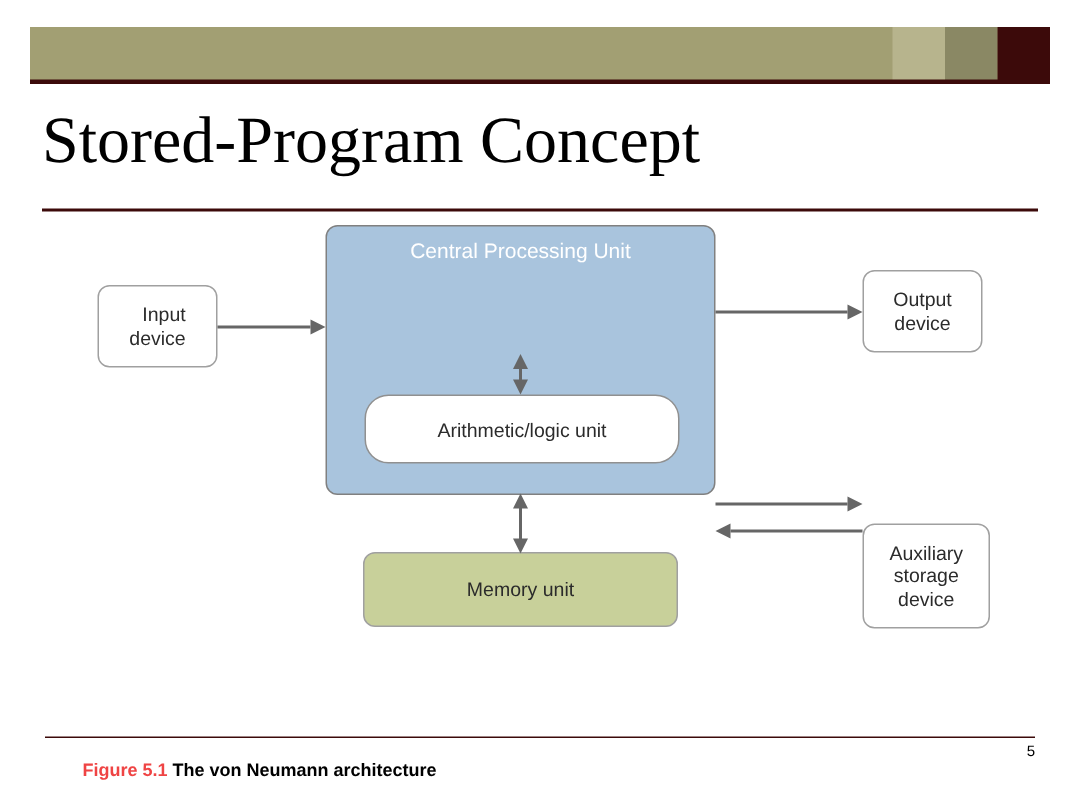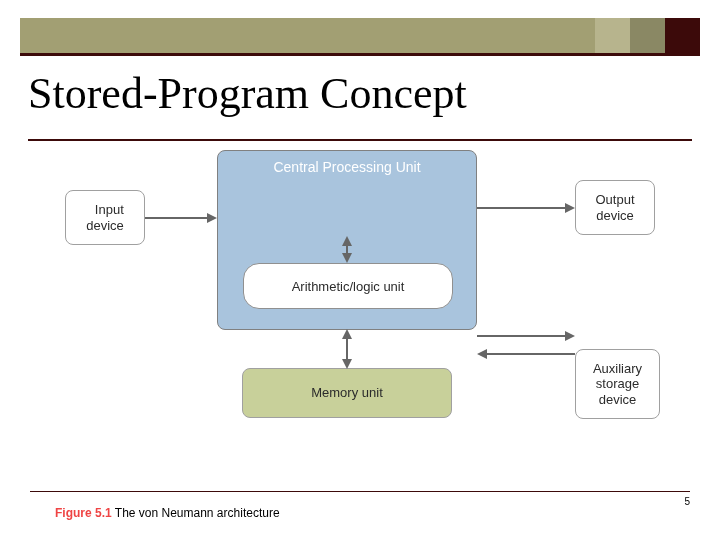--- a/index.html
+++ b/index.html
@@ -148,21 +148,21 @@
     background: #3c0a0a;
   }
   .figure-caption {
     position: absolute;
     bottom: 20px;
     left: 55px;
     font-size: 12px;
     color: #000;
   }
   .figure-caption .fig-num { color: #ef4444; font-weight: bold; }
-  .figure-caption .fig-txt { font-weight: normal; margin-top: 35px; }
+  .figure-caption .fig-txt { font-weight: bold; margin-top: 35px; }
   .page-num {
     position: absolute;
     bottom: 33px;
     right: 30px;
     font-size: 10px;
     color: #000;
   }
 </style>
 </head>
 <body>

